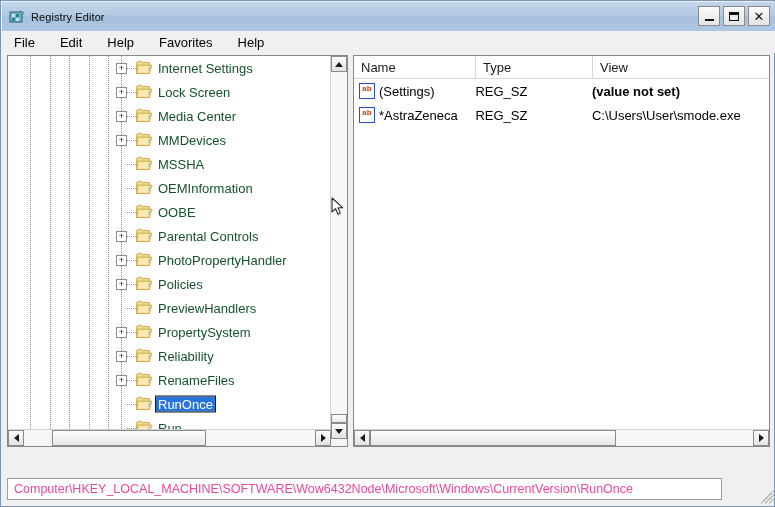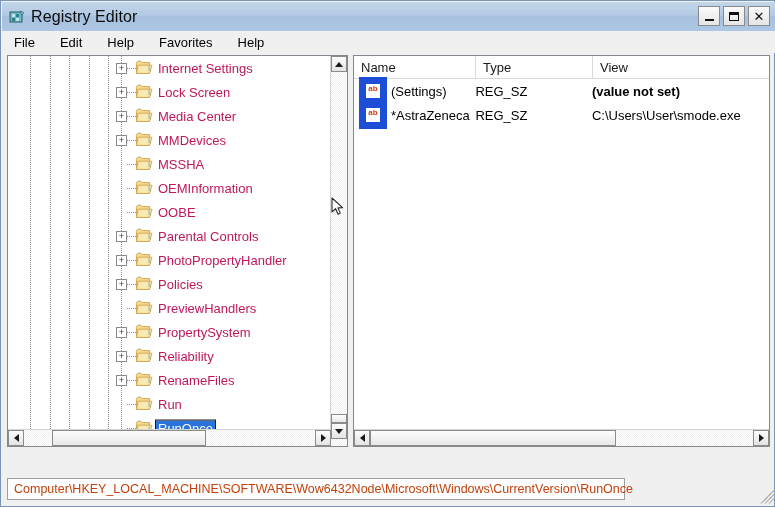--- a/index.html
+++ b/index.html
@@ -18,21 +18,21 @@
   .titlebar{
     position:absolute;left:1px;top:1px;width:773px;height:29px;
     background:linear-gradient(to bottom,#c3d6ea 0%,#b3cae3 45%,#a6c0de 50%,#aec7e4 100%);
     border-bottom:1px solid #9bb4d0;
     display:flex;align-items:center;
   }
   .app-icon{
     width:16px;height:16px;margin-left:7px;margin-right:6px;position:relative;flex:none;
   }
   .title-text{
-    font-size:16px;color:#0b0b0b;letter-spacing:.1px;
+    font-size:11px;color:#0b0b0b;letter-spacing:.1px;
   }
   .winbtns{position:absolute;right:5px;top:4px;display:flex;gap:3px;}
   .wbtn{
     width:22px;height:20px;box-sizing:border-box;
     border:1px solid #8a8a8a;
     background:linear-gradient(to bottom,#fbfbfb,#e4e4e4);
     display:flex;align-items:center;justify-content:center;
     font-size:11px;line-height:1;color:#111;
   }
   .wbtn .glyph-min{display:block;width:9px;height:2px;background:#111;margin-top:7px;}
@@ -79,21 +79,21 @@
     position:absolute;left:113px;top:0;bottom:0;width:1px;
     background-image:linear-gradient(to bottom,#8d8d8d 1px,transparent 1px);
     background-size:1px 2px;
   }
   .folder{
     position:absolute;left:128px;top:50%;margin-top:-8px;
     width:17px;height:15px;
   }
   .tlabel{
     position:absolute;left:148px;top:50%;transform:translateY(-50%);
-    font-size:13px;color:#be185d;padding:0 2px;
+    font-size:13px;color:#14532d;padding:0 2px;
   }
   .tlabel.sel{
     background:#2a74da;color:#fff;outline:1px solid #1b1b1b;
   }
   
   .vsb{
     position:absolute;right:0;top:0;bottom:0;width:16px;
     background-color:#f0f0f0;
     background-image:
       linear-gradient(45deg,#ffffff 25%,transparent 25%,transparent 75%,#ffffff 75%),
@@ -135,35 +135,35 @@
     border-right:1px solid #d8d8d8;
     border-bottom:1px solid #d8d8d8;
     display:flex;align-items:center;padding-left:7px;
     font-size:13px;color:#1a1a1a;
   }
   .lrow{display:flex;height:24px;align-items:center;}
   .lcell{box-sizing:border-box;height:24px;display:flex;align-items:center;font-size:13px;color:#000;}
   .lcell.name{padding-left:5px;gap:4px;}
   .ab-icon{
     position:relative;width:14px;height:14px;flex:none;
-    background:#ffffff;border:7px solid #1d4ed8;
+    background:#ffffff;border:1px solid #1d4ed8;
   }
   .ab-icon span{
     position:absolute;left:0;right:0;top:1px;
     font-size:8px;line-height:8px;font-weight:bold;
     color:#d0401a;text-align:center;
     font-family:"Liberation Sans",sans-serif;
   }
   
   .statusbar{
-    position:absolute;left:6px;bottom:6px;width:618px;height:22px;
+    position:absolute;left:6px;bottom:6px;width:715px;height:22px;
     box-sizing:border-box;
     border:1px solid #9e9e9e;background:#ffffff;
     display:flex;align-items:center;padding-left:6px;
-    font-size:12.5px;color:#c2410c;
+    font-size:12.5px;color:#ec4899;
   }
   .grip{position:absolute;right:2px;bottom:2px;width:12px;height:12px;}
   .grip i{position:absolute;background:#a8a8a8;width:9px;height:1px;transform:rotate(-45deg);transform-origin:left;}
   
   .cursor{position:absolute;left:330px;top:196px;width:14px;height:20px;pointer-events:none;}
 </style>
 </head>
 <body>
 
 <div class="window">
@@ -361,31 +361,31 @@
           <div class="tlabel">RenameFiles</div>
         </div>
         <div class="trow">
           <div class="vstub"></div>
           <div class="stub"></div>
           <div class="folder"><svg width="17" height="15" viewBox="0 0 17 15">
               <path d="M0.5 3.5 L0.5 13.5 L13.5 13.5 L13.5 2.5 L6.5 2.5 L5.2 1.2 L1.5 1.2 Z" fill="#f6d98a" stroke="#c9a64c" stroke-width="0.9"></path>
               <path d="M2.2 5.2 L16 5.2 L13.6 13.4 L0.6 13.4 Z" fill="#fce9b0" stroke="#c9a64c" stroke-width="0.9"></path>
               <rect x="12.4" y="6.2" width="1.5" height="5" fill="#8fc5da"></rect>
             </svg></div>
+          <div class="tlabel sel">RunOnce</div>
+        </div>
+        <div class="trow">
+          <div class="vstub"></div>
+          <div class="stub"></div>
+          <div class="folder"><svg width="17" height="15" viewBox="0 0 17 15">
+              <path d="M0.5 3.5 L0.5 13.5 L13.5 13.5 L13.5 2.5 L6.5 2.5 L5.2 1.2 L1.5 1.2 Z" fill="#f6d98a" stroke="#c9a64c" stroke-width="0.9"></path>
+              <path d="M2.2 5.2 L16 5.2 L13.6 13.4 L0.6 13.4 Z" fill="#fce9b0" stroke="#c9a64c" stroke-width="0.9"></path>
+              <rect x="12.4" y="6.2" width="1.5" height="5" fill="#8fc5da"></rect>
+            </svg></div>
           <div class="tlabel">Run</div>
-        </div>
-        <div class="trow">
-          <div class="vstub"></div>
-          <div class="stub"></div>
-          <div class="folder"><svg width="17" height="15" viewBox="0 0 17 15">
-              <path d="M0.5 3.5 L0.5 13.5 L13.5 13.5 L13.5 2.5 L6.5 2.5 L5.2 1.2 L1.5 1.2 Z" fill="#f6d98a" stroke="#c9a64c" stroke-width="0.9"></path>
-              <path d="M2.2 5.2 L16 5.2 L13.6 13.4 L0.6 13.4 Z" fill="#fce9b0" stroke="#c9a64c" stroke-width="0.9"></path>
-              <rect x="12.4" y="6.2" width="1.5" height="5" fill="#8fc5da"></rect>
-            </svg></div>
-          <div class="tlabel sel">RunOnce</div>
         </div>
         <div class="trow">
           <div class="vstub"></div>
           <div class="folder"><svg width="17" height="15" viewBox="0 0 17 15">
               <path d="M0.5 3.5 L0.5 13.5 L13.5 13.5 L13.5 2.5 L6.5 2.5 L5.2 1.2 L1.5 1.2 Z" fill="#f6d98a" stroke="#c9a64c" stroke-width="0.9"></path>
               <path d="M2.2 5.2 L16 5.2 L13.6 13.4 L0.6 13.4 Z" fill="#fce9b0" stroke="#c9a64c" stroke-width="0.9"></path>
               <rect x="12.4" y="6.2" width="1.5" height="5" fill="#8fc5da"></rect>
             </svg></div>
           <div class="tlabel">SettingSync</div>
         </div>

